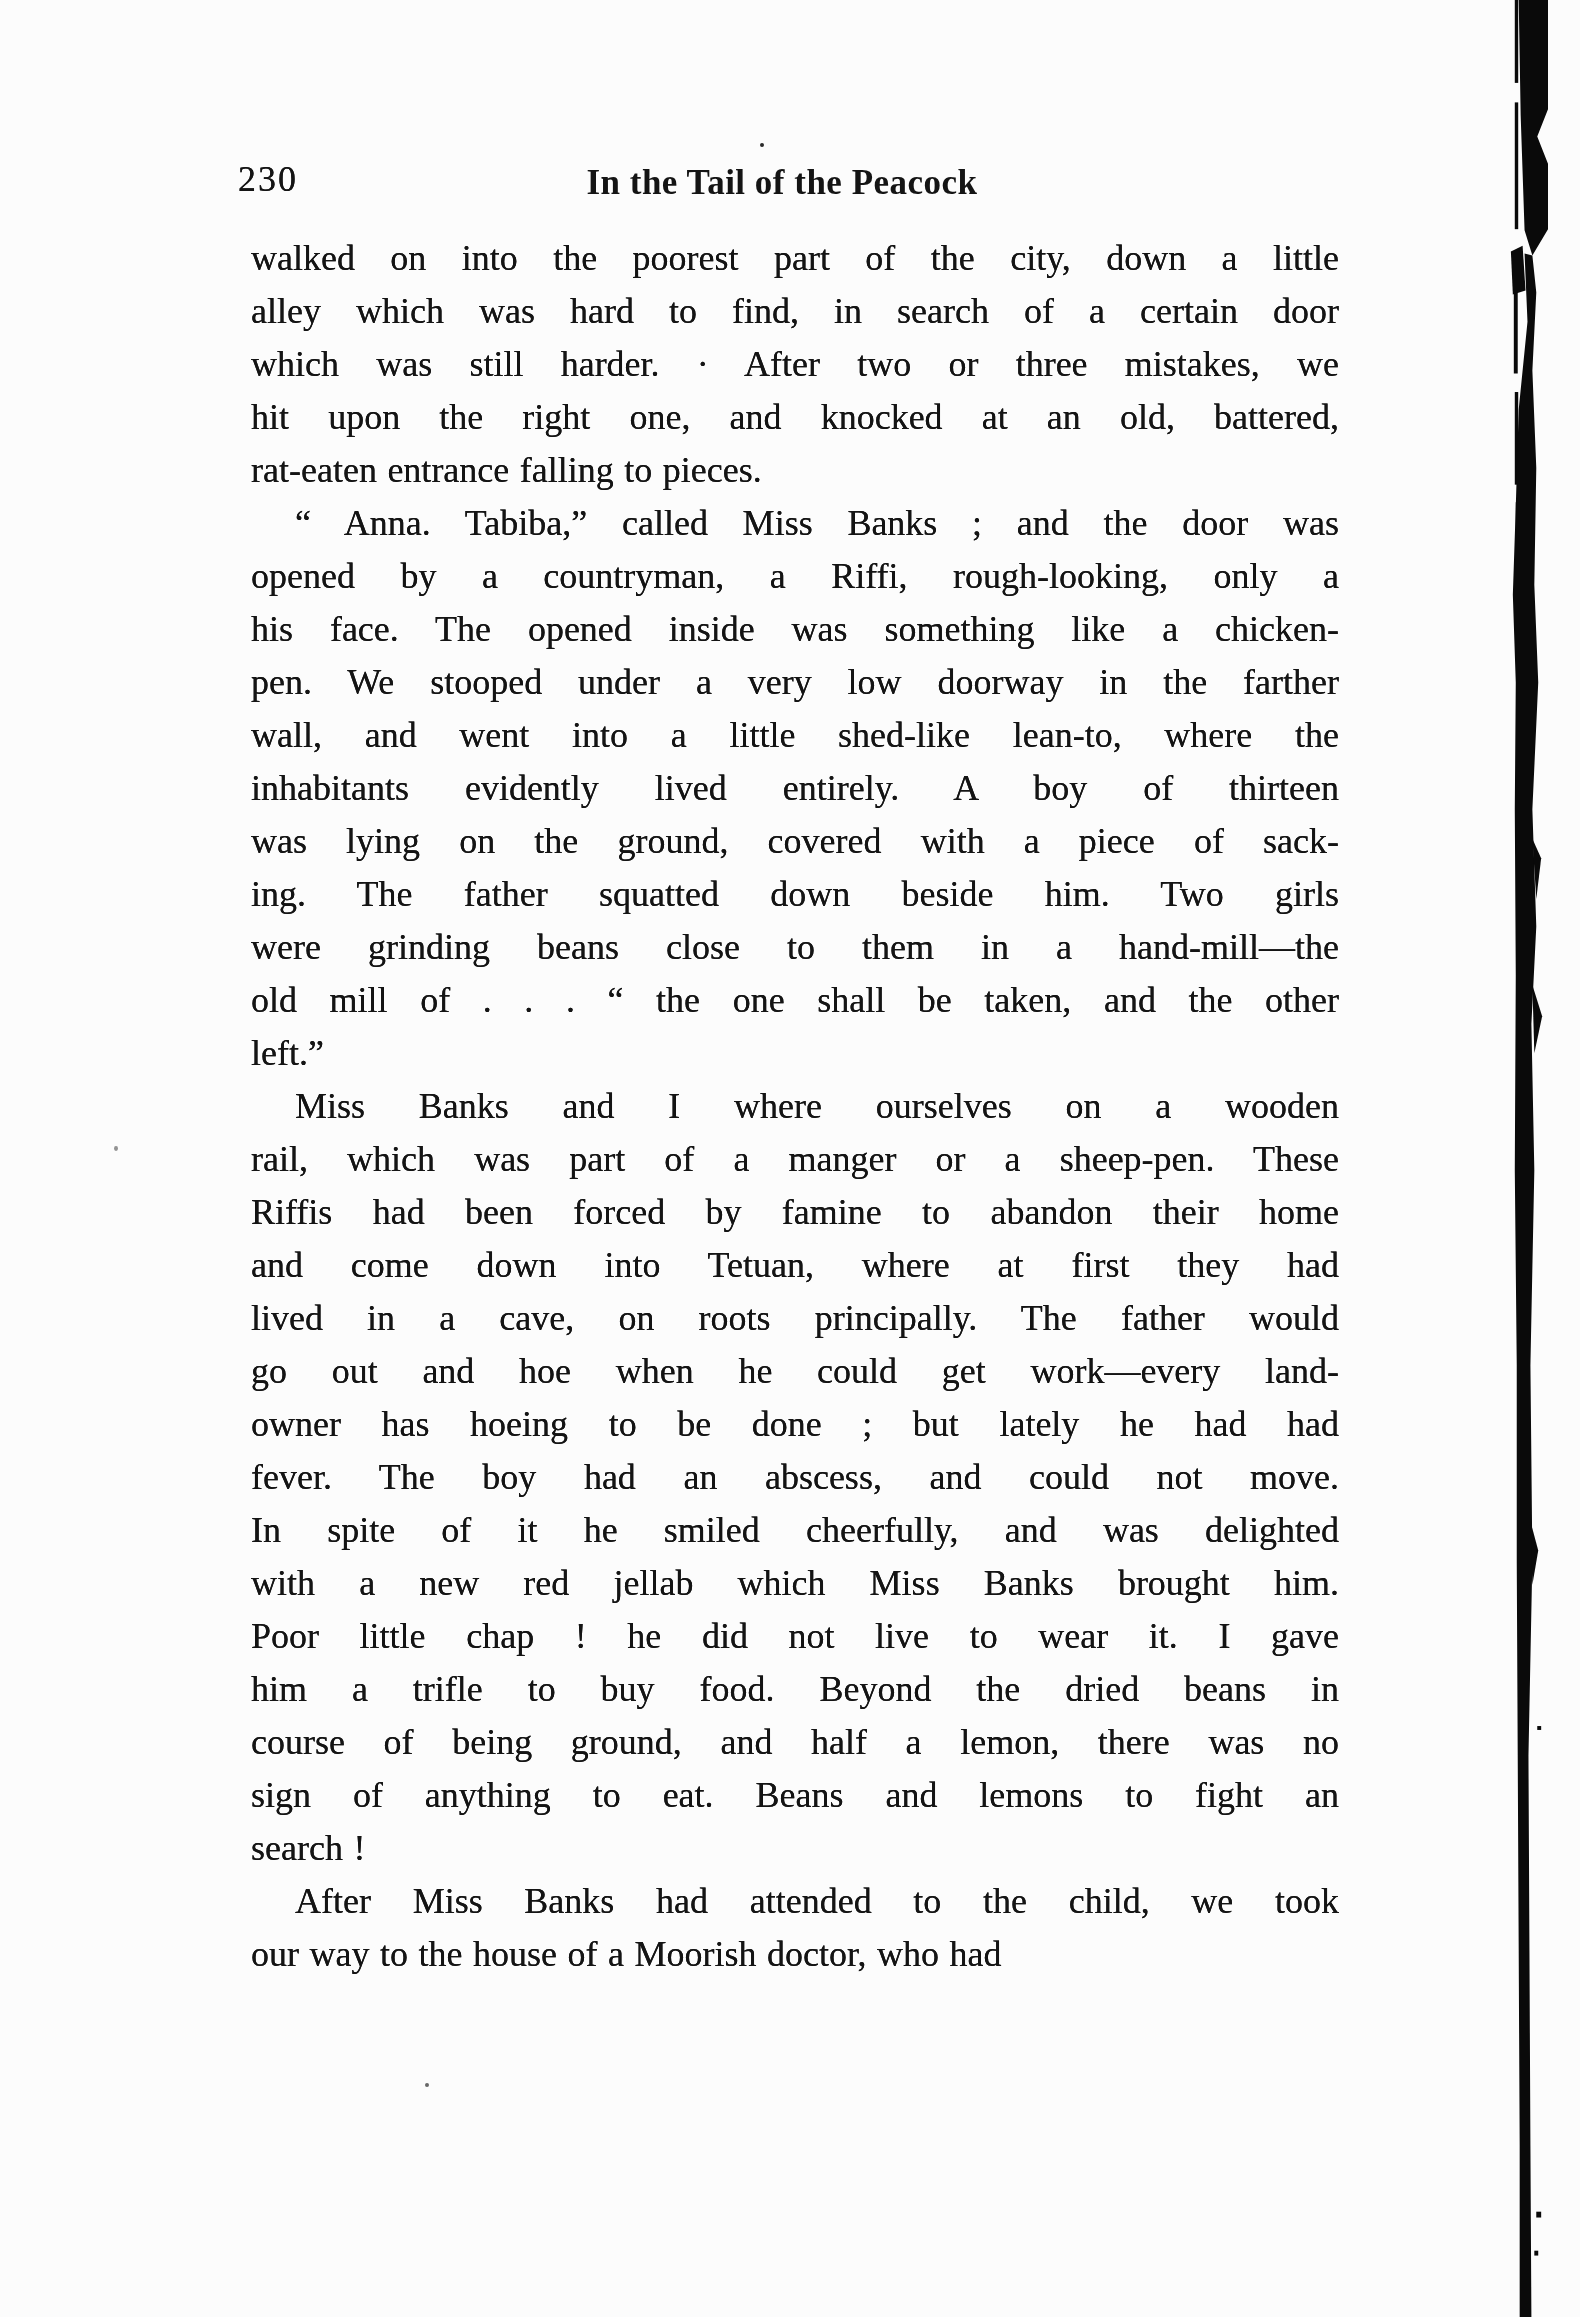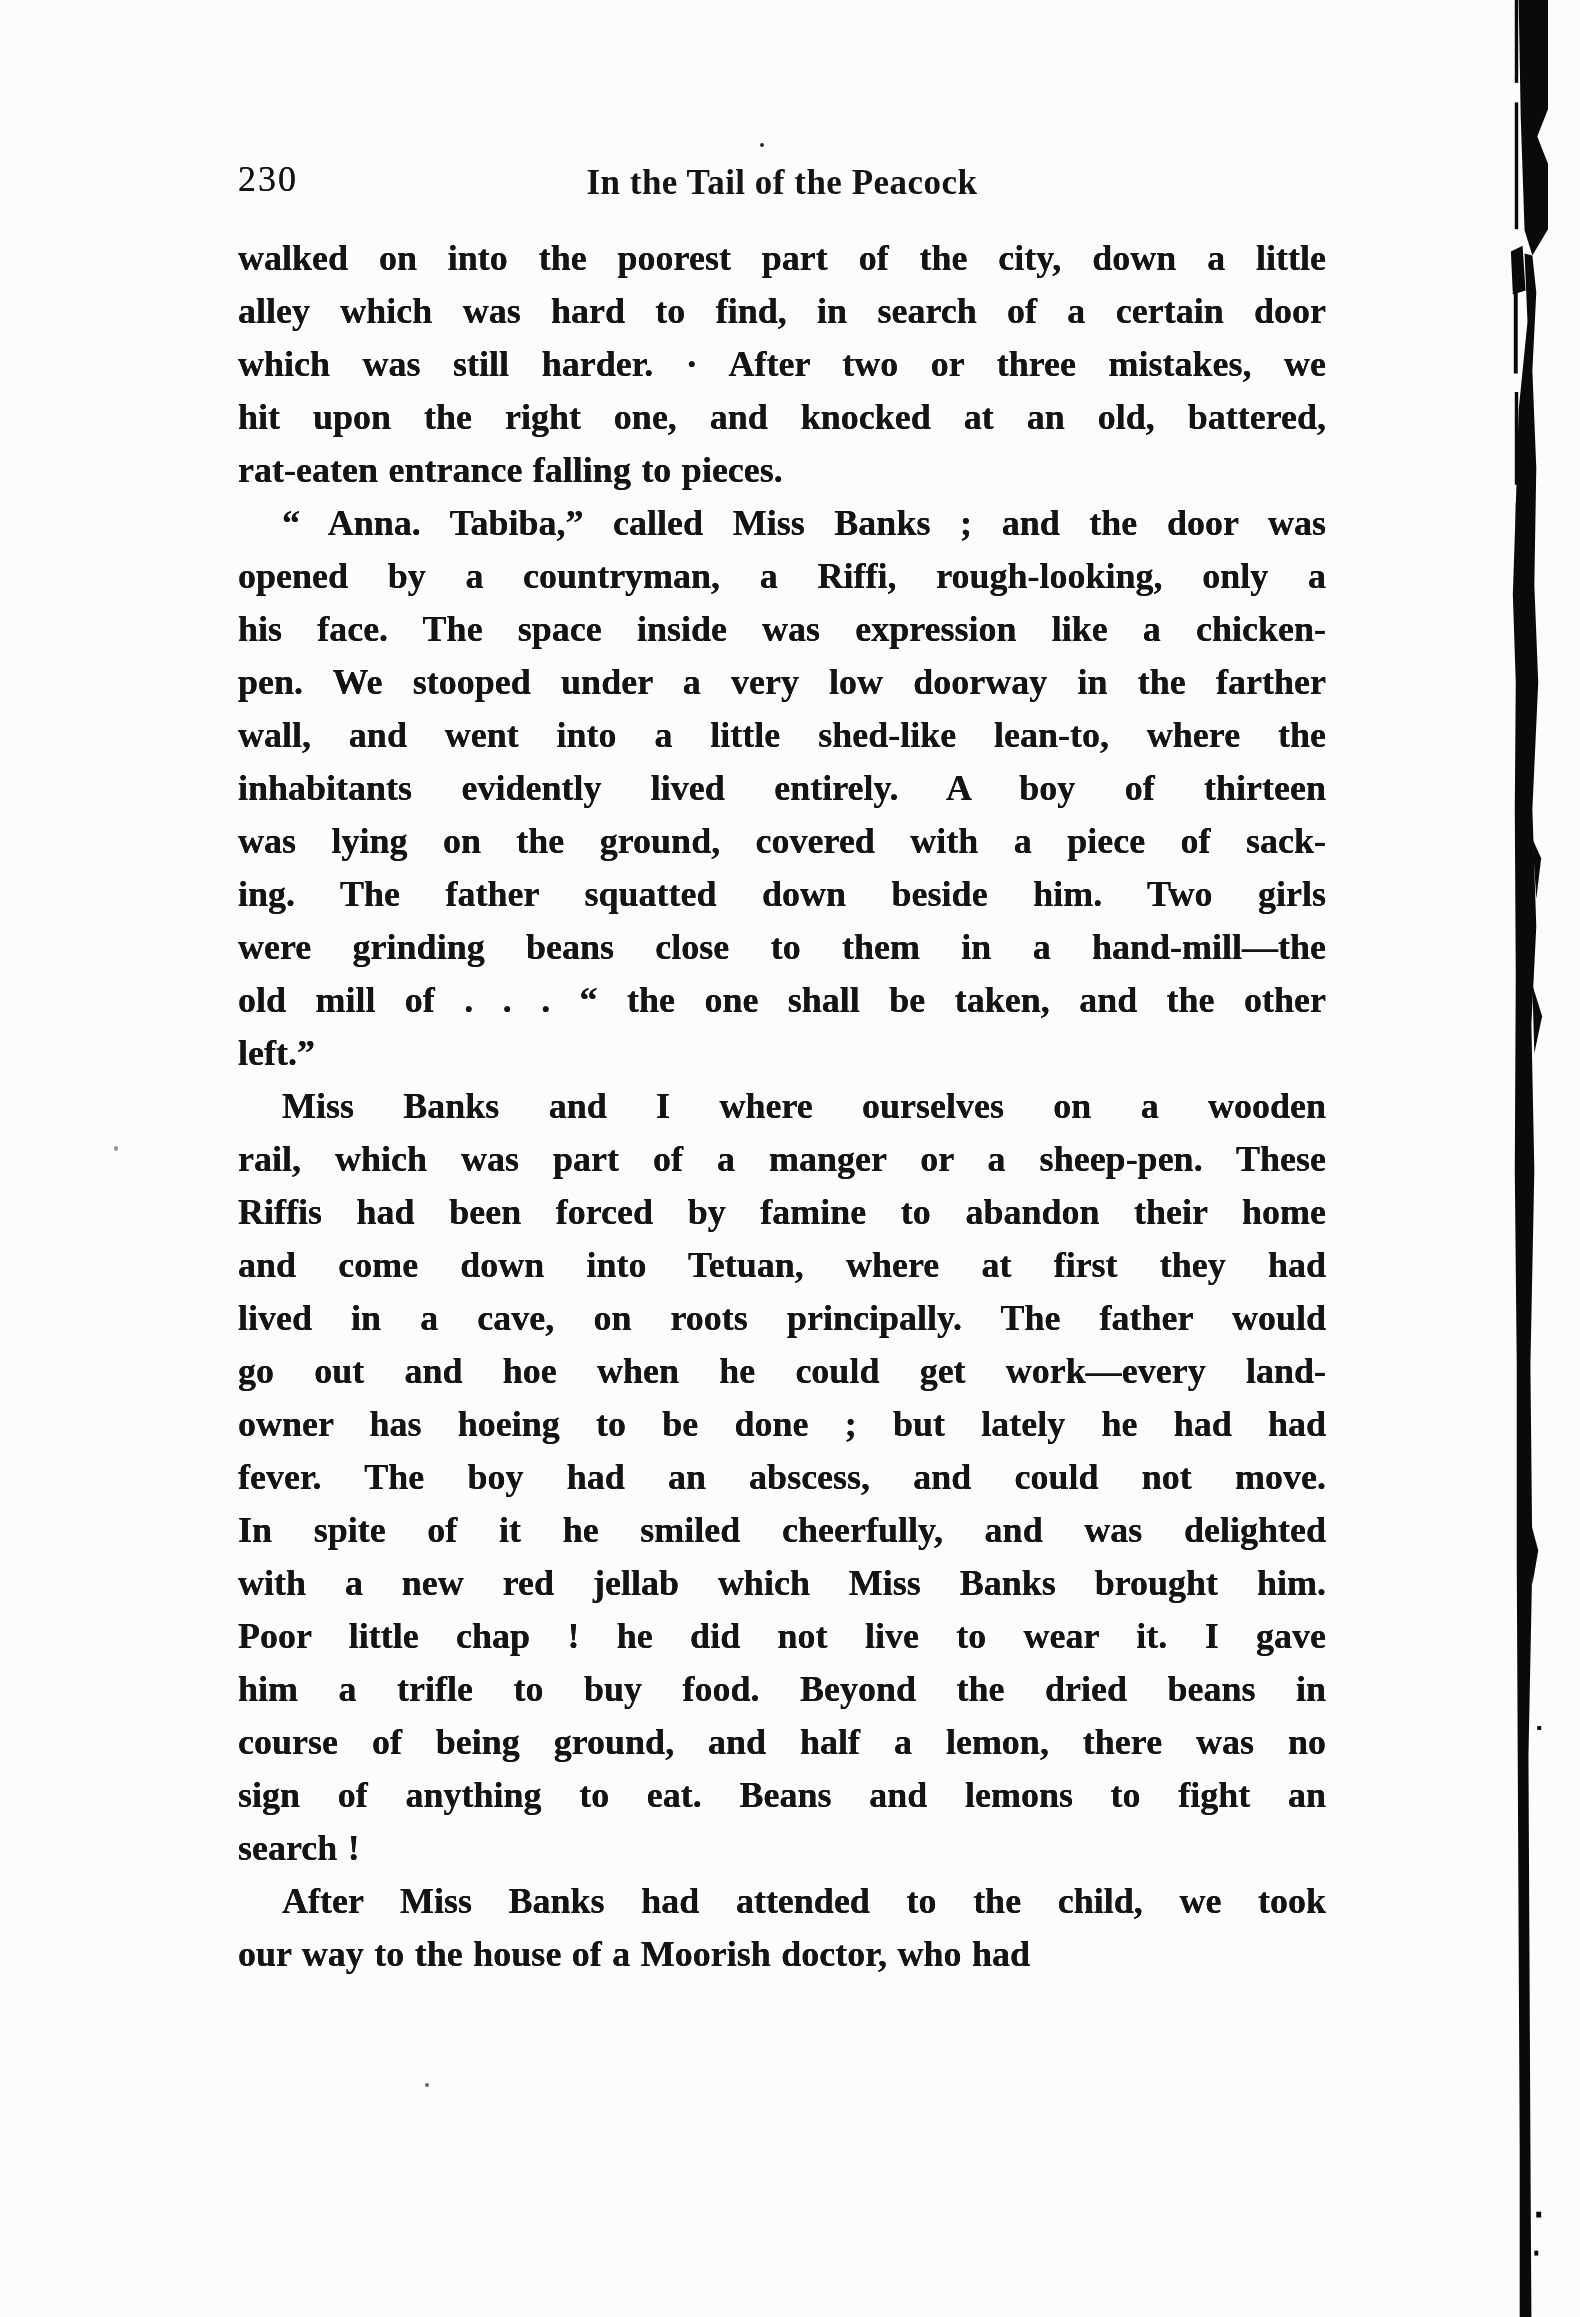--- a/index.html
+++ b/index.html
@@ -29,23 +29,22 @@
   .title {
     position: absolute; left: 0; right: 0; bottom: 0;
     text-align: center;
     font-size: 35px;
     font-weight: bold;
     letter-spacing: 0.5px;
   }
   
   .body {
     position: absolute;
-    left: 238px; top: 232px;
+    left: 251px; top: 232px;
     width: 1088px;
-    font-weight: bold;
   }
   .para { margin: 0; }
   .line {
     text-align: justify;
     text-align-last: justify;
     line-height: 53px;
     font-size: 36px;
     word-spacing: 1.5px;
     text-shadow: 0 0 0.5px currentColor;
     white-space: normal;
@@ -78,21 +77,21 @@
       <div class="para">
         <div class="line">walked on into the poorest part of the city, down a little</div>
         <div class="line">alley which was hard to find, in search of a certain door</div>
         <div class="line">which was still harder. · After two or three mistakes, we</div>
         <div class="line">hit upon the right one, and knocked at an old, battered,</div>
         <div class="line end">rat-eaten entrance falling to pieces.</div>
       </div>
       <div class="para indent">
         <div class="line">“ Anna.  Tabiba,” called Miss Banks ; and the door was</div>
         <div class="line">opened by a countryman, a Riffi, rough-looking, only a</div>
-        <div class="line">his face.  The space inside was expression like a chicken-</div>
+        <div class="line">his face.  The opened inside was something like a chicken-</div>
         <div class="line">pen.  We stooped under a very low doorway in the farther</div>
         <div class="line">wall, and went into a little shed-like lean-to, where the</div>
         <div class="line">inhabitants evidently lived entirely.  A boy of thirteen</div>
         <div class="line">was lying on the ground, covered with a piece of sack-</div>
         <div class="line">ing.  The father squatted down beside him.  Two girls</div>
         <div class="line">were grinding beans close to them in a hand-mill—the</div>
         <div class="line">old mill of . . . “ the one shall be taken, and the other</div>
         <div class="line end">left.”</div>
       </div>
       <div class="para indent">

